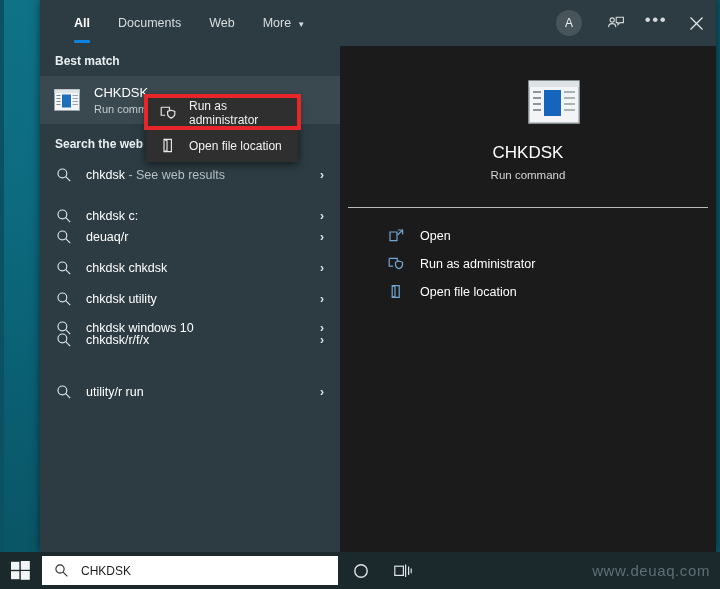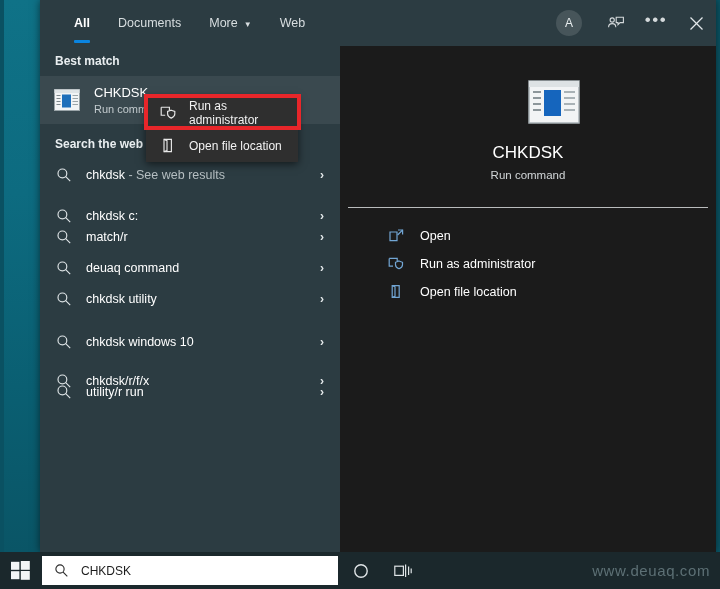--- a/index.html
+++ b/index.html
@@ -198,25 +198,25 @@
 
       <div class="tabs">
         <div class="tab active">
           <span>All</span>
           <span class="tab-underline"></span>
         </div>
         <div class="tab">
           <span>Documents</span>
         </div>
         <div class="tab">
+          <span>Web</span>
+        </div>
+        <div class="tab">
           <span>More</span>
           <span class="caret">▼</span>
-        </div>
-        <div class="tab">
-          <span>Web</span>
         </div>
       </div>
 
       <div class="win-controls">
         <div class="avatar">
           <span>A</span>
         </div>
         <div class="ctrl-btn">
           <svg width="18" height="18" viewBox="0 0 18 18" fill="none" stroke="#d4d9db" stroke-width="1.1">
             <circle cx="5.2" cy="6" r="2.1"></circle>
@@ -284,58 +284,58 @@
       <span class="chev">›</span>
     </div>
 
     <div class="sugg" style="top:221px">
       <span class="mag">
         <svg width="16" height="16" viewBox="0 0 16 16" fill="none" stroke="#dfe5e7" stroke-width="1.15">
           <circle cx="6.4" cy="6.4" r="4.4"></circle>
             <line x1="9.7" y1="9.7" x2="14.2" y2="14.2"></line>
         </svg>
       </span>
-      <span class="lbl">match/r</span>
+      <span class="lbl">deuaq/r</span>
       <span class="chev">›</span>
     </div>
 
     <div class="sugg" style="top:252px">
       <span class="mag">
         <svg width="16" height="16" viewBox="0 0 16 16" fill="none" stroke="#dfe5e7" stroke-width="1.15">
           <circle cx="6.4" cy="6.4" r="4.4"></circle>
             <line x1="9.7" y1="9.7" x2="14.2" y2="14.2"></line>
         </svg>
       </span>
-      <span class="lbl">deuaq command</span>
+      <span class="lbl">chkdsk chkdsk</span>
       <span class="chev">›</span>
     </div>
 
     <div class="sugg" style="top:283px">
       <span class="mag">
         <svg width="16" height="16" viewBox="0 0 16 16" fill="none" stroke="#dfe5e7" stroke-width="1.15">
           <circle cx="6.4" cy="6.4" r="4.4"></circle>
             <line x1="9.7" y1="9.7" x2="14.2" y2="14.2"></line>
         </svg>
       </span>
       <span class="lbl">chkdsk utility</span>
       <span class="chev">›</span>
     </div>
 
-    <div class="sugg" style="top:326px">
+    <div class="sugg" style="top:312px">
       <span class="mag">
         <svg width="16" height="16" viewBox="0 0 16 16" fill="none" stroke="#dfe5e7" stroke-width="1.15">
           <circle cx="6.4" cy="6.4" r="4.4"></circle>
             <line x1="9.7" y1="9.7" x2="14.2" y2="14.2"></line>
         </svg>
       </span>
       <span class="lbl">chkdsk windows 10</span>
       <span class="chev">›</span>
     </div>
 
-    <div class="sugg" style="top:365px">
+    <div class="sugg" style="top:324px">
       <span class="mag">
         <svg width="16" height="16" viewBox="0 0 16 16" fill="none" stroke="#dfe5e7" stroke-width="1.15">
           <circle cx="6.4" cy="6.4" r="4.4"></circle>
             <line x1="9.7" y1="9.7" x2="14.2" y2="14.2"></line>
         </svg>
       </span>
       <span class="lbl">chkdsk/r/f/x</span>
       <span class="chev">›</span>
     </div>
 

